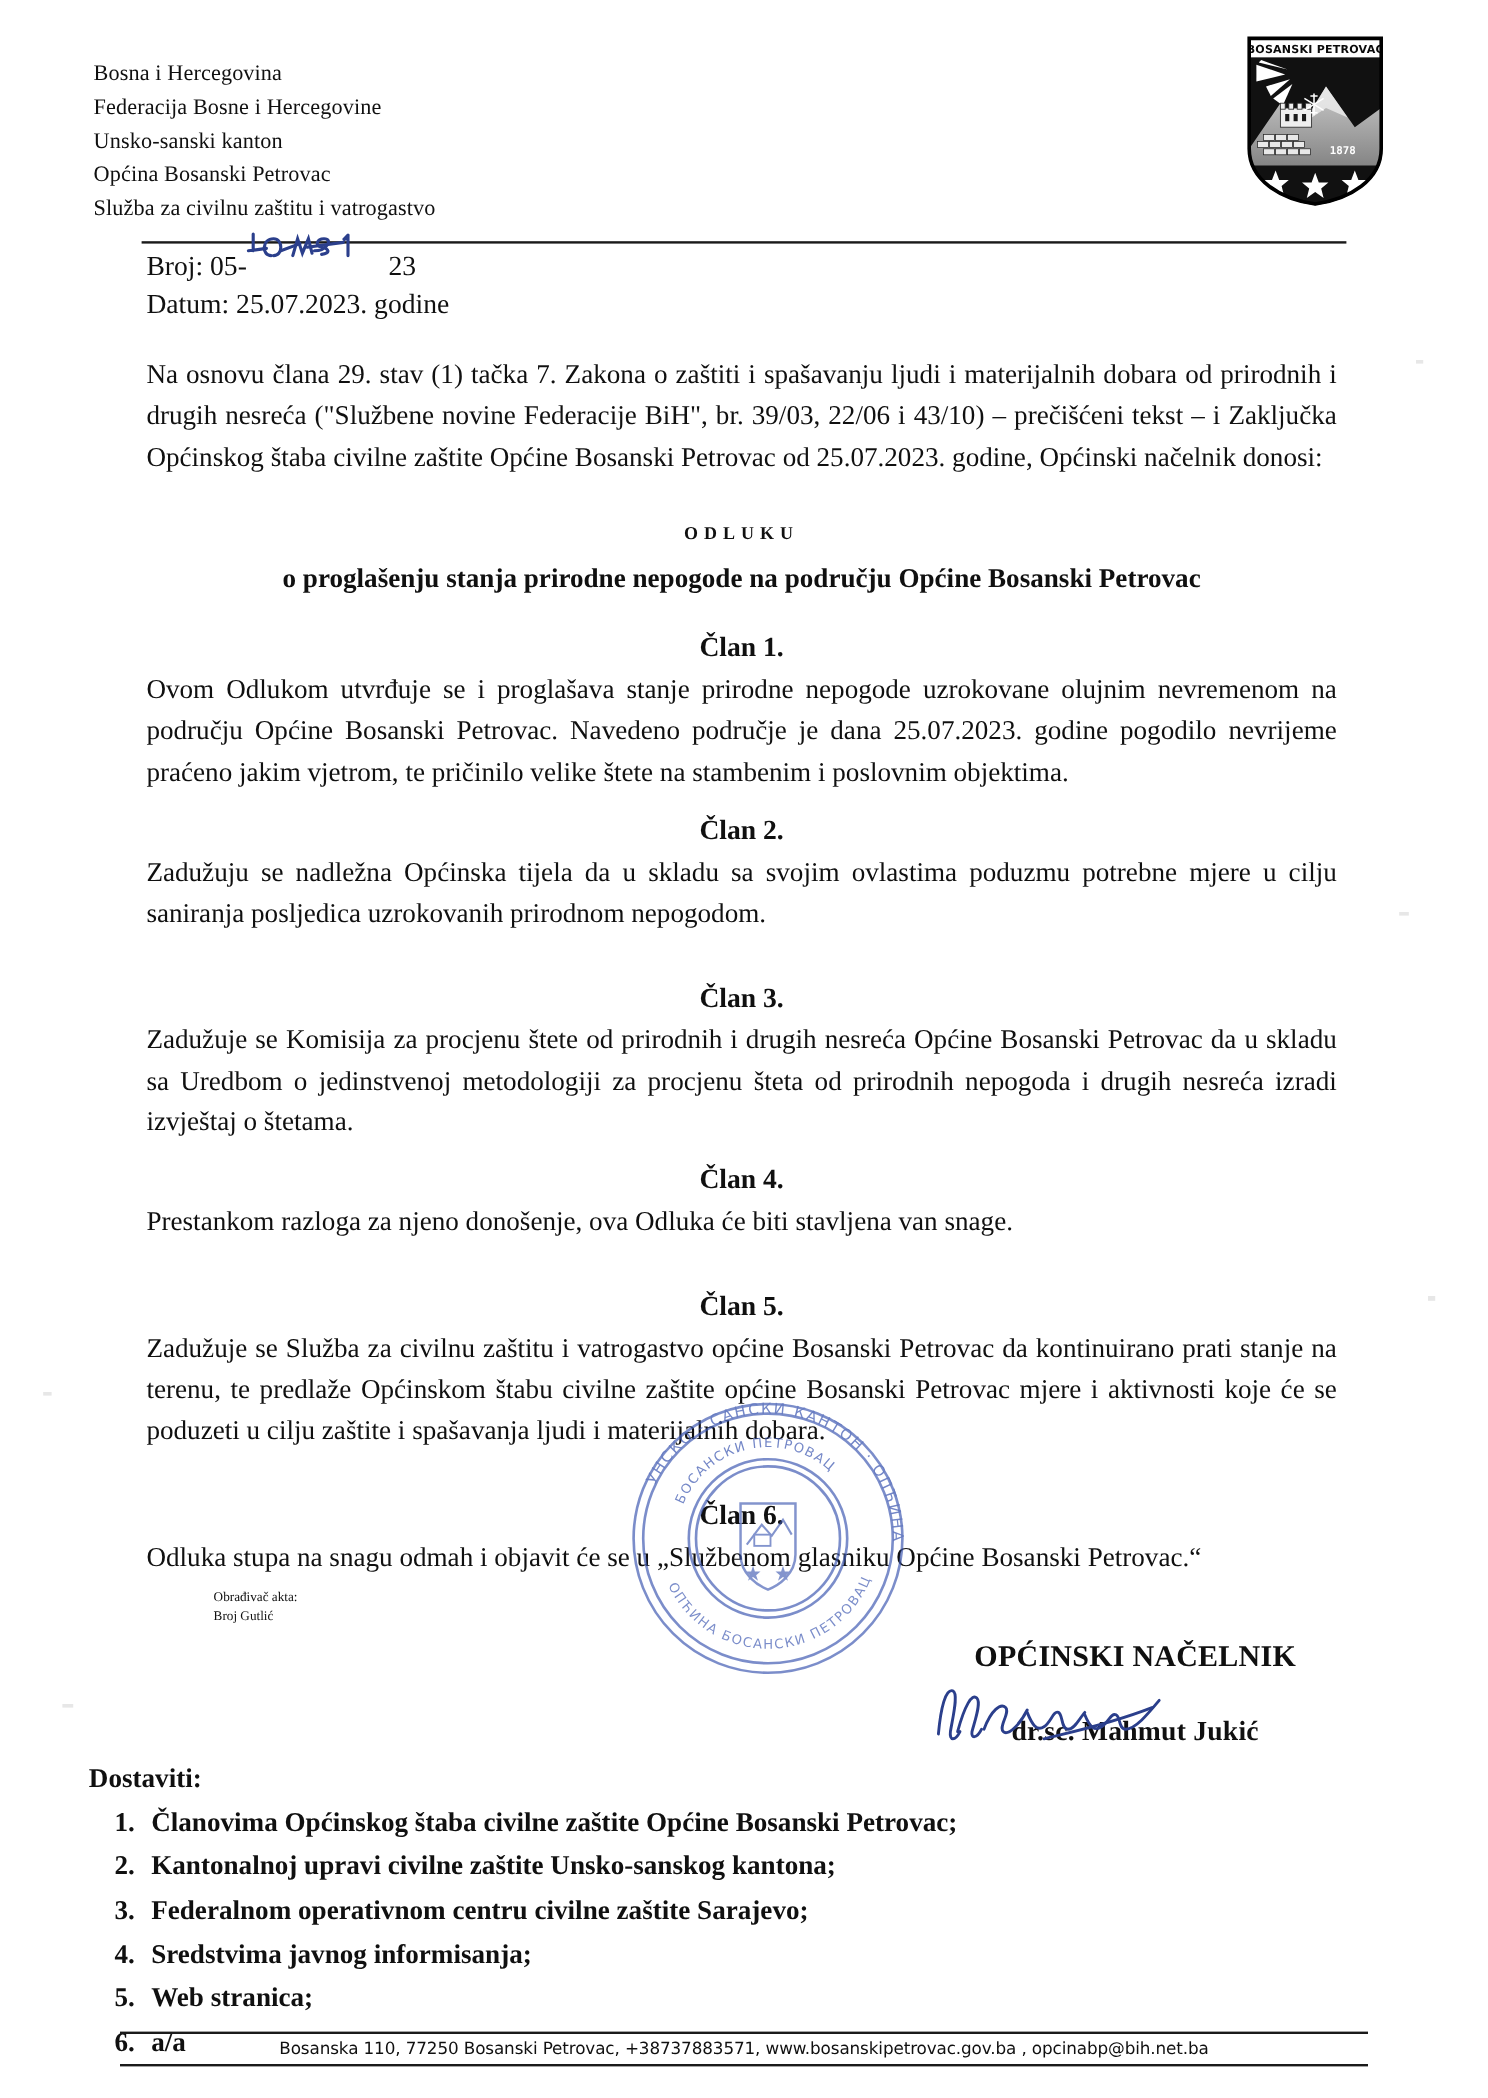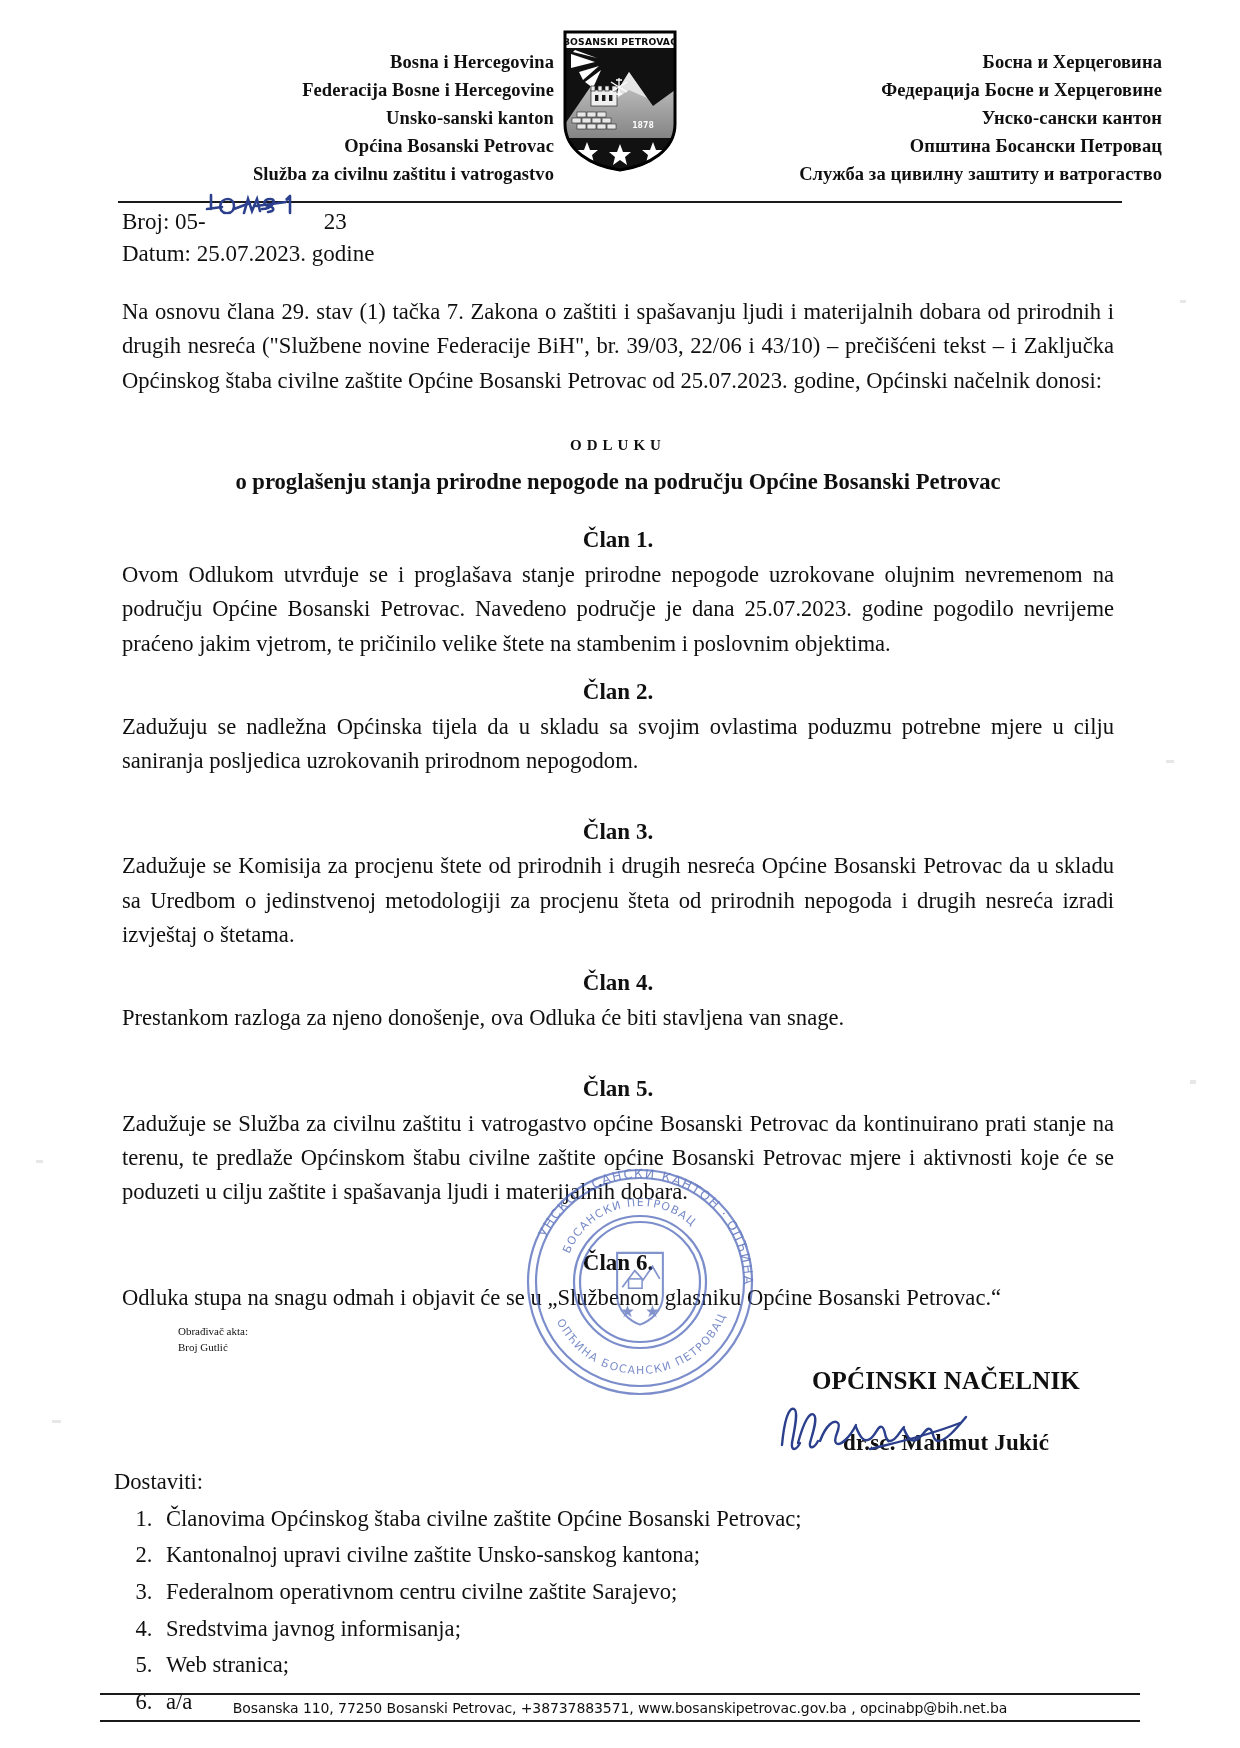--- a/index.html
+++ b/index.html
@@ -27,22 +27,22 @@
   
   .header {
     display: flex;
     align-items: flex-start;
     justify-content: center;
     padding: 26px 78px 0 78px;
     box-sizing: border-box;
   }
   .header-col {
     flex: 1 1 0;
-    text-align: right;
-    font-weight: bold;
+    text-align: left;
+    font-weight: normal;
     font-size: 18.5px;
     line-height: 1.52;
     letter-spacing: 0.1px;
   }
   .header-col.left { padding-top: 22px; }
   .header-col.right { padding-top: 22px; font-size: 18.5px; }
   .header-col div { white-space: nowrap; }
 
   .crest-wrap {
     flex: 0 0 132px;
@@ -161,23 +161,24 @@
     left: 510px;
     top: 1152px;
     width: 260px;
     height: 260px;
     pointer-events: none;
     opacity: 0.78;
   }
 
   
   .dostaviti-wrap {
-    margin: 0 126px 0 114px;
+    margin: 0 126px 0 74px;
     font-size: 22.6px;
     line-height: 1.5;
+    font-weight: bold;
   }
   .dostaviti-title { margin: 0 0 2px 0; }
   ol.dostaviti {
     margin: 0;
     padding-left: 44px;
     line-height: 1.62;
   }
   ol.dostaviti li { padding-left: 8px; }
 
   
@@ -299,27 +300,20 @@
             <polygon points="26,114 29,122 37,122 31,127 33,135 26,130 19,135 21,127 15,122 23,122"></polygon>
             <polygon points="59,116 62,124 70,124 64,129 66,137 59,132 52,137 54,129 48,124 56,124"></polygon>
             <polygon points="92,114 95,122 103,122 97,127 99,135 92,130 85,135 87,127 81,122 89,122"></polygon>
           </g>
         </g>
 
         <path d="M4 4 H114 V96 C114 122 88 138 59 142 C30 138 4 122 4 96 Z" fill="none" stroke="#000" stroke-width="3"></path>
       </svg>
     </div>
 
-    <div class="header-col right">
-      <div>Босна и Херцеговина</div>
-      <div>Федерација Босне и Херцеговине</div>
-      <div>Унско-сански кантон</div>
-      <div>Општина Босански Петровац</div>
-      <div>Служба за цивилну заштиту и ватрогаство</div>
-    </div>
   </div>
 
   <div class="head-rule"></div>
 
   <div class="refblock">
     <div class="refline">
       <span>Broj: 05-</span>
       <span class="handwrite">
         <svg class="hw-svg" width="120" height="40" viewBox="0 0 120 40">
           <g fill="none" stroke="#2b3f8c" stroke-width="2.6" stroke-linecap="round">

